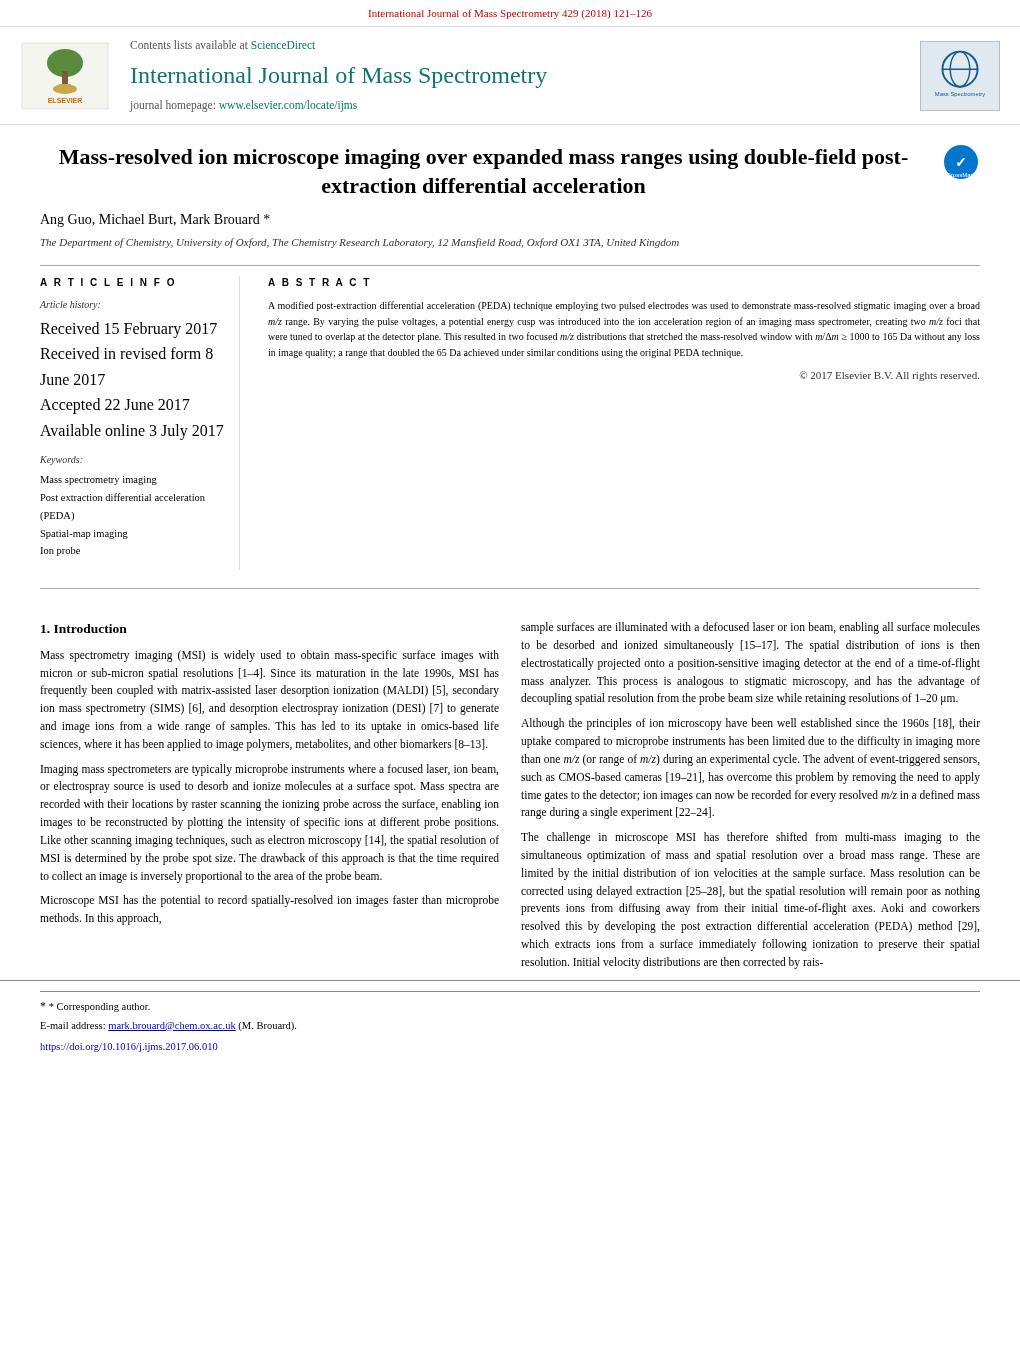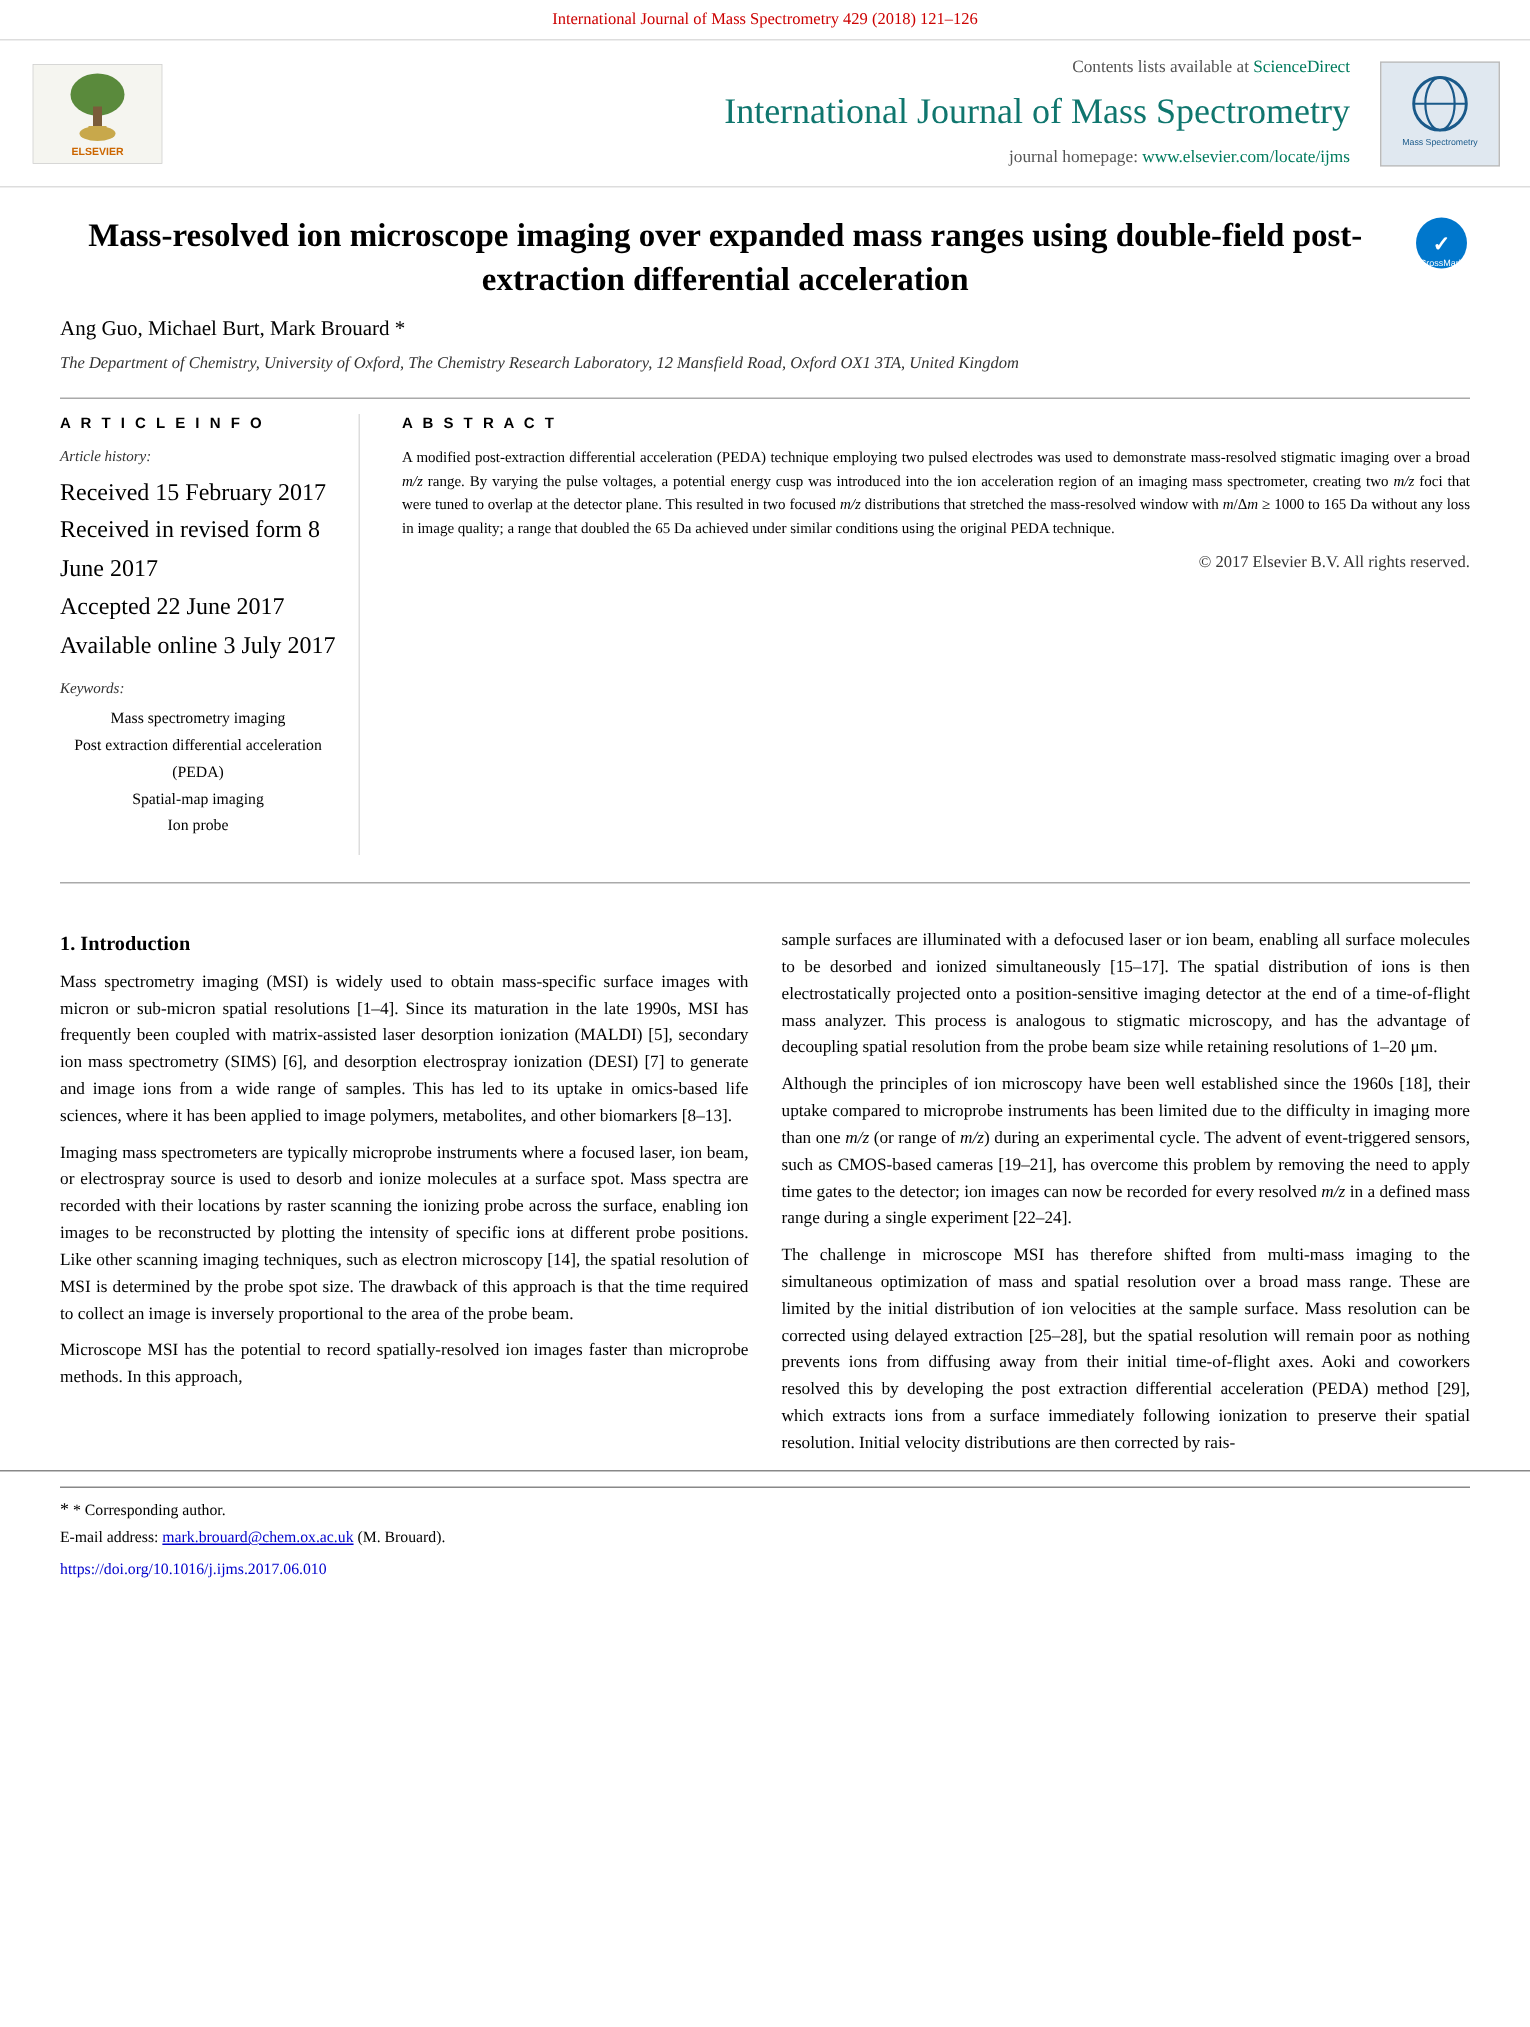--- a/index.html
+++ b/index.html
@@ -26,21 +26,21 @@
       border-bottom: 1px solid #ddd;
     }
     .elsevier-logo {
       width: 90px;
       height: 70px;
       margin-right: 20px;
       flex-shrink: 0;
     }
     .header-center {
       flex: 1;
-      text-align: right;
+      text-align: left;
     }
     .contents-line {
       font-size: 11.5px;
       color: #555;
       margin-bottom: 4px;
     }
     .contents-line a {
       color: #007b5e;
       text-decoration: none;
     }
@@ -141,21 +141,20 @@
     }
     .info-dates {
       font-size: 16px;
       line-height: 1.6;
       color: #000;
     }
     .keywords-list {
       font-size: 10.5px;
       line-height: 1.7;
       color: #000;
-      text-align: center;
     }
     .abstract-text {
       font-size: 10px;
       line-height: 1.55;
       color: #000;
       text-align: justify;
     }
     .abstract-text p {
       margin-bottom: 6px;
     }

